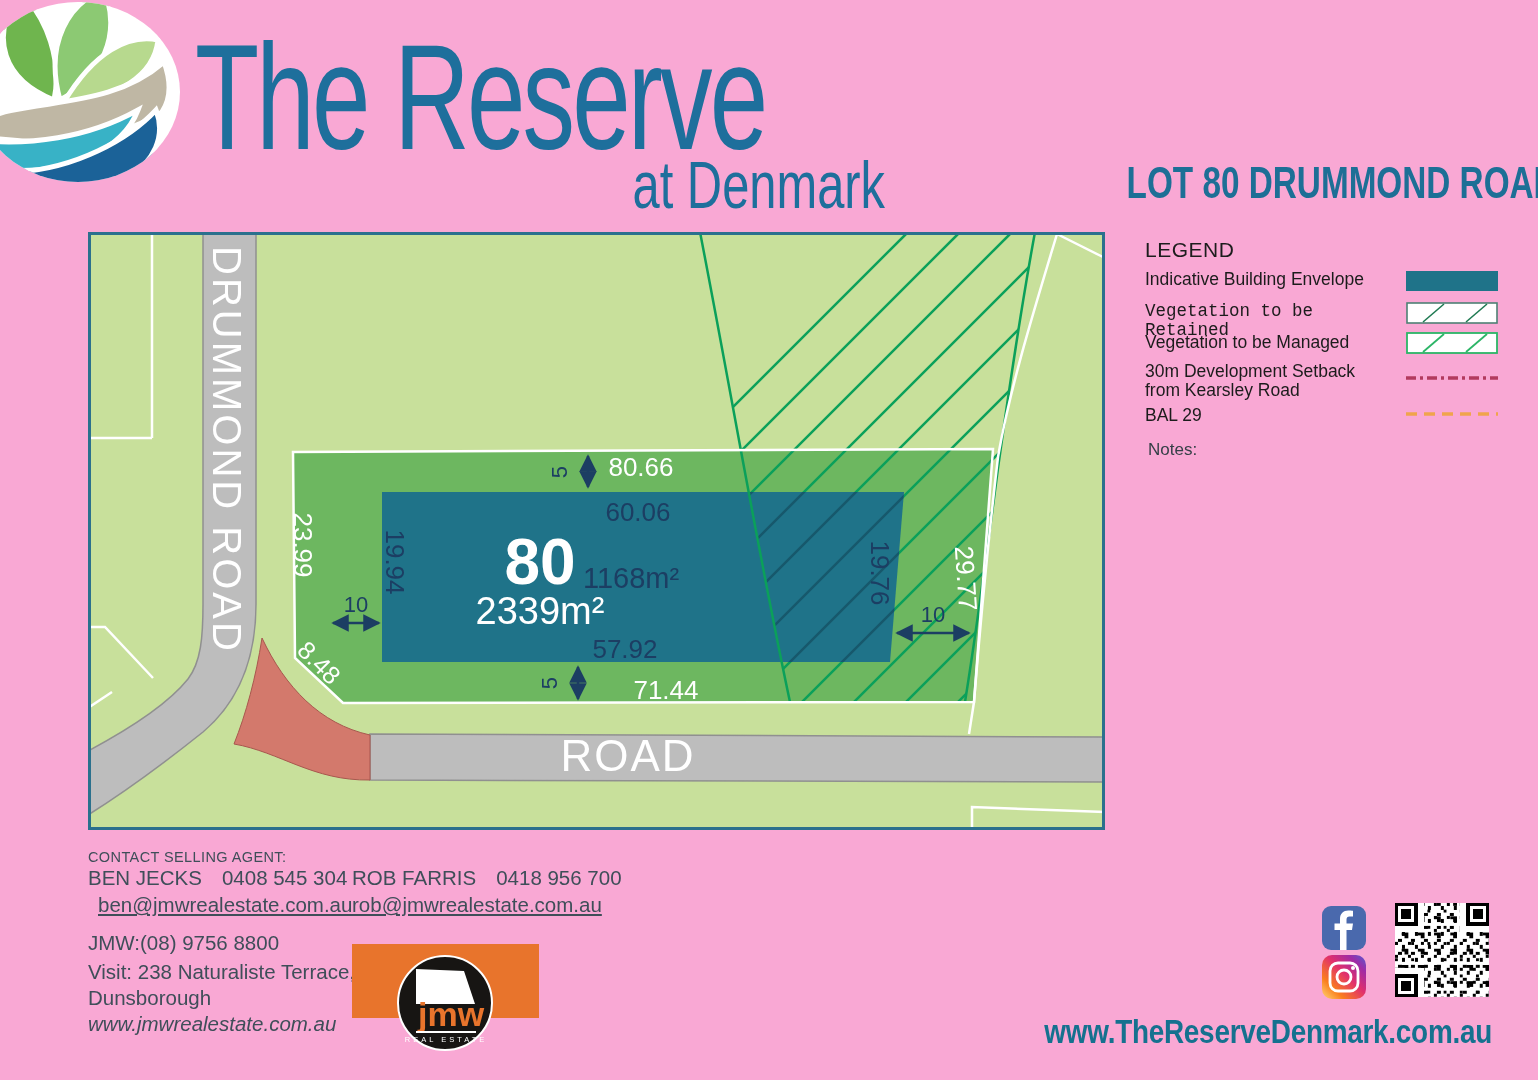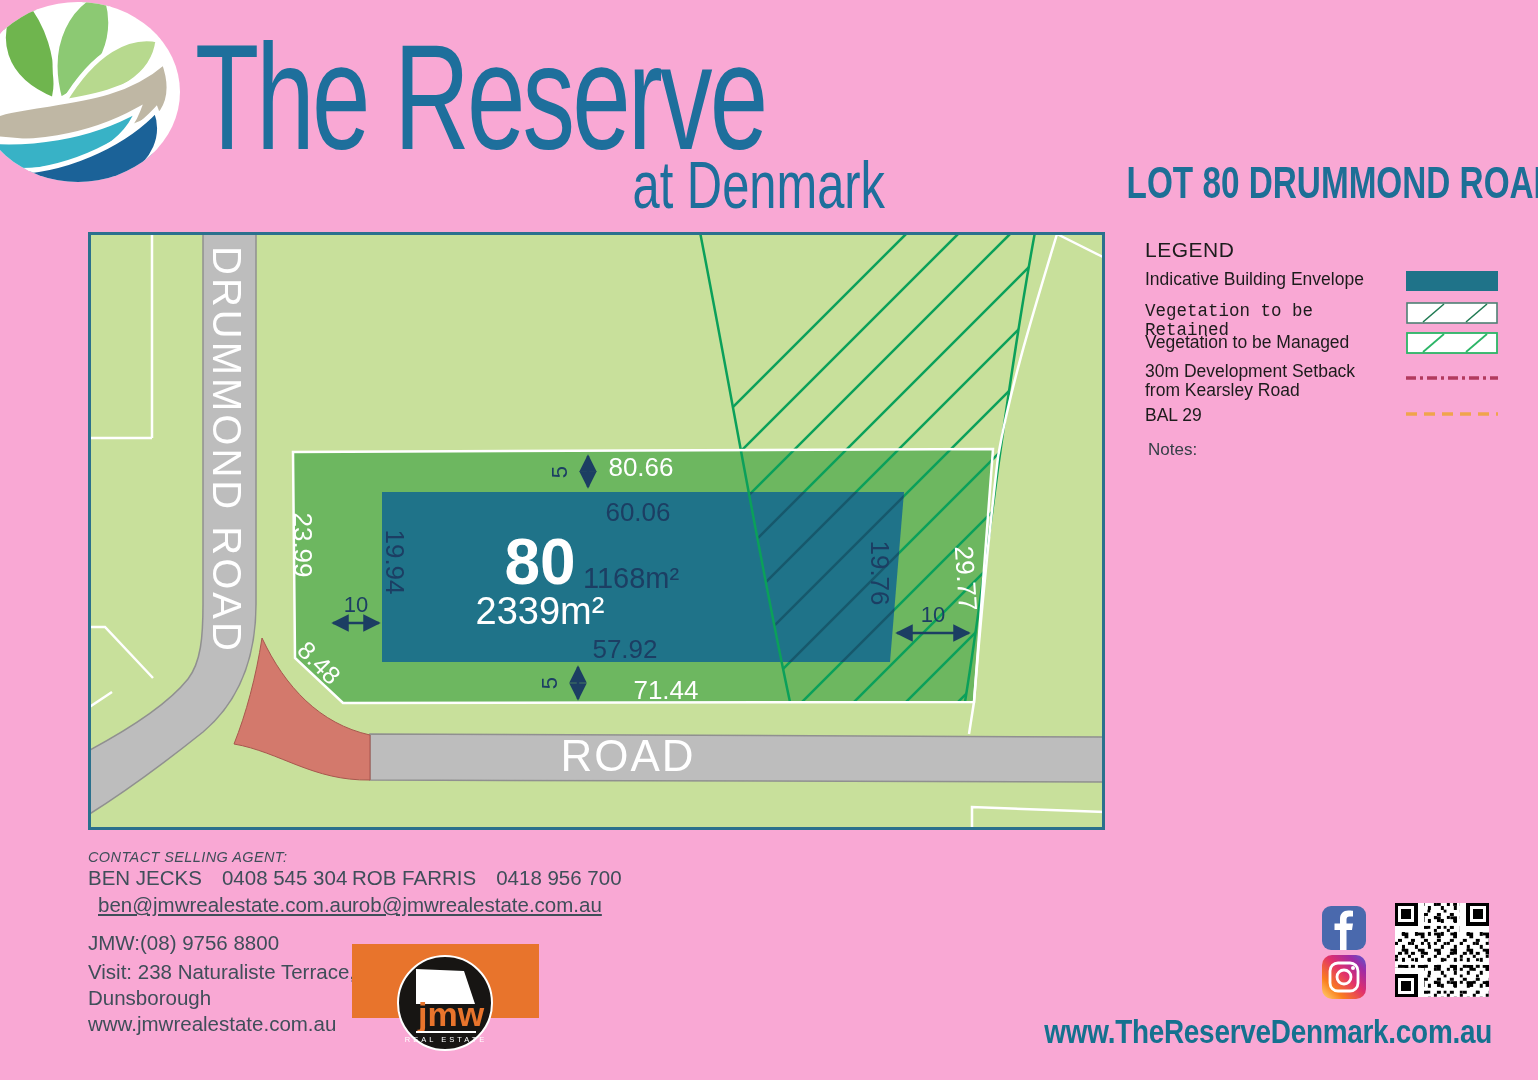--- a/index.html
+++ b/index.html
@@ -21,21 +21,21 @@
   .lg-swatch{position:absolute;left:1406px;width:92px;}
   .solid-swatch{height:20px;background:#1f7389;}
 
   
   .notes{left:1148px;top:440px;width:340px;color:#353f47;}
   .notes-head{font-size:17px;margin-bottom:14px;}
   .notes ul{margin:0;padding-left:22px;}
   .notes li{font-size:15.5px;line-height:23px;margin-bottom:12px;}
 
   
-  .c-head{left:88px;top:849px;font-size:14.5px;letter-spacing:.4px;color:#3f4e59;font-style:italic;}
+  .c-head{left:88px;top:849px;font-size:14.5px;letter-spacing:.4px;color:#3f4e59;}
   .agent-row{display:flex;gap:20px;font-size:20.5px;color:#3f4e59;white-space:nowrap;}
   .email{font-size:20.5px;color:#3f4e59;text-decoration:underline;white-space:nowrap;}
   .office-line{font-size:20.5px;color:#3f4e59;white-space:nowrap;}
 
   .site{left:900px;top:1012px;width:592px;text-align:right;font-size:34px;font-weight:700;
         color:#15718f;letter-spacing:-.3px;transform:scaleX(.82);transform-origin:100% 0;white-space:nowrap;}
 
   svg text{font-family:"Liberation Sans",sans-serif;}
 </style>
 </head>
@@ -214,21 +214,21 @@
 
   <div class="abs agent-row" style="left:352px;top:866px;">
     <span>ROB FARRIS</span>
     <span>0418 956 700</span>
   </div>
   <div class="abs email" style="left:352px;top:893px;">rob@jmwrealestate.com.au</div>
 
   <div class="abs office-line" style="left:88px;top:931px;">JMW:(08) 9756 8800</div>
   <div class="abs office-line" style="left:88px;top:960px;">Visit: 238 Naturaliste Terrace,</div>
   <div class="abs office-line" style="left:88px;top:986px;">Dunsborough</div>
-  <div class="abs office-line" style="left:88px;top:1012px;">www.jmwrealestate.com.au</div>
+  <div class="abs office-line" style="left:88px;top:1012px;font-style:italic;">www.jmwrealestate.com.au</div>
 
   <svg class="abs" style="left:352px;top:941px;" width="192" height="116" viewBox="0 0 192 116">
     <rect x="0" y="3" width="187" height="74" fill="#e8742c"></rect>
     <circle cx="93" cy="62" r="47" fill="#171513" stroke="#ffffff" stroke-width="2"></circle>
     <path d="M64,28 L112,30 L123,63 L64,63 Z" fill="#ffffff"></path>
     <text x="66" y="85" font-size="34" font-weight="700" fill="#e8742c" font-family="Liberation Serif, serif">jmw</text>
     <line x1="64" y1="91" x2="124" y2="91" stroke="#ffffff" stroke-width="2"></line>
     <text x="94" y="101" font-size="7.5" letter-spacing="3" fill="#ffffff" text-anchor="middle">REAL ESTATE</text>
   </svg>
 

